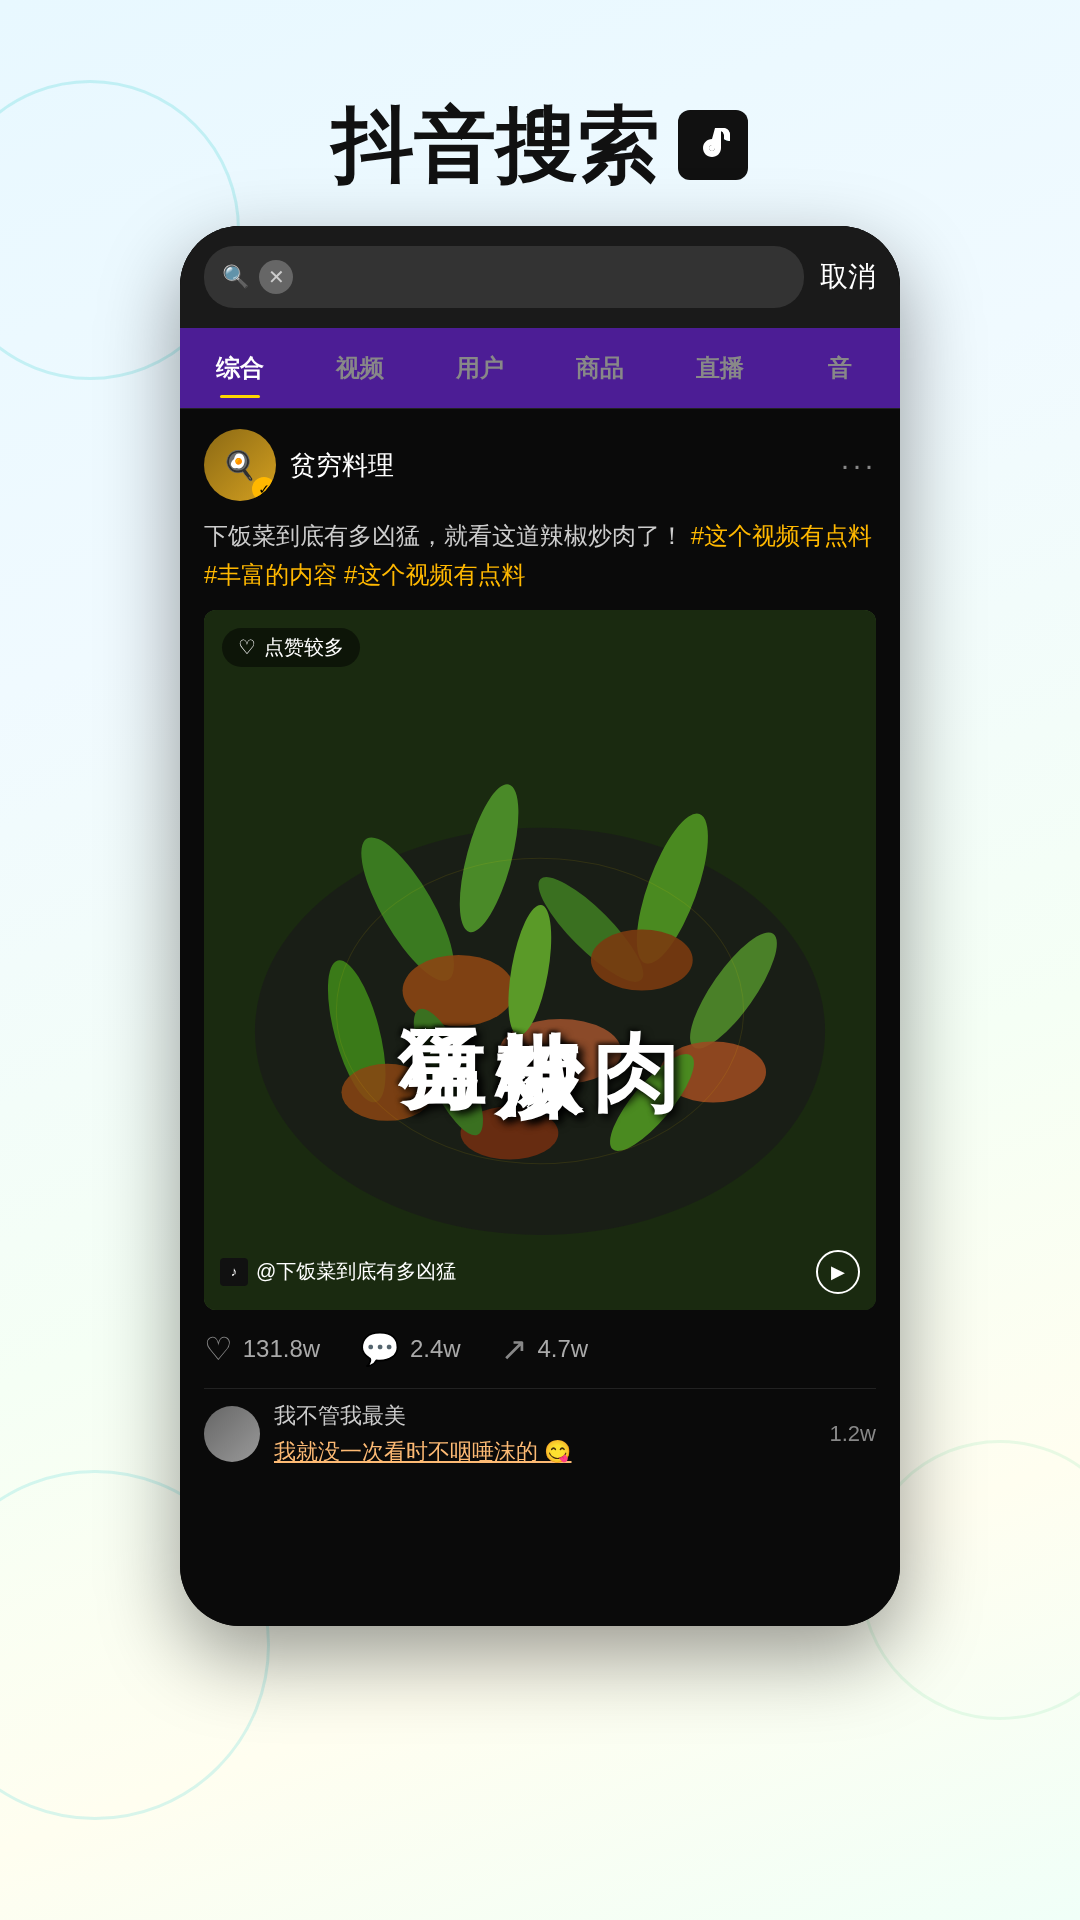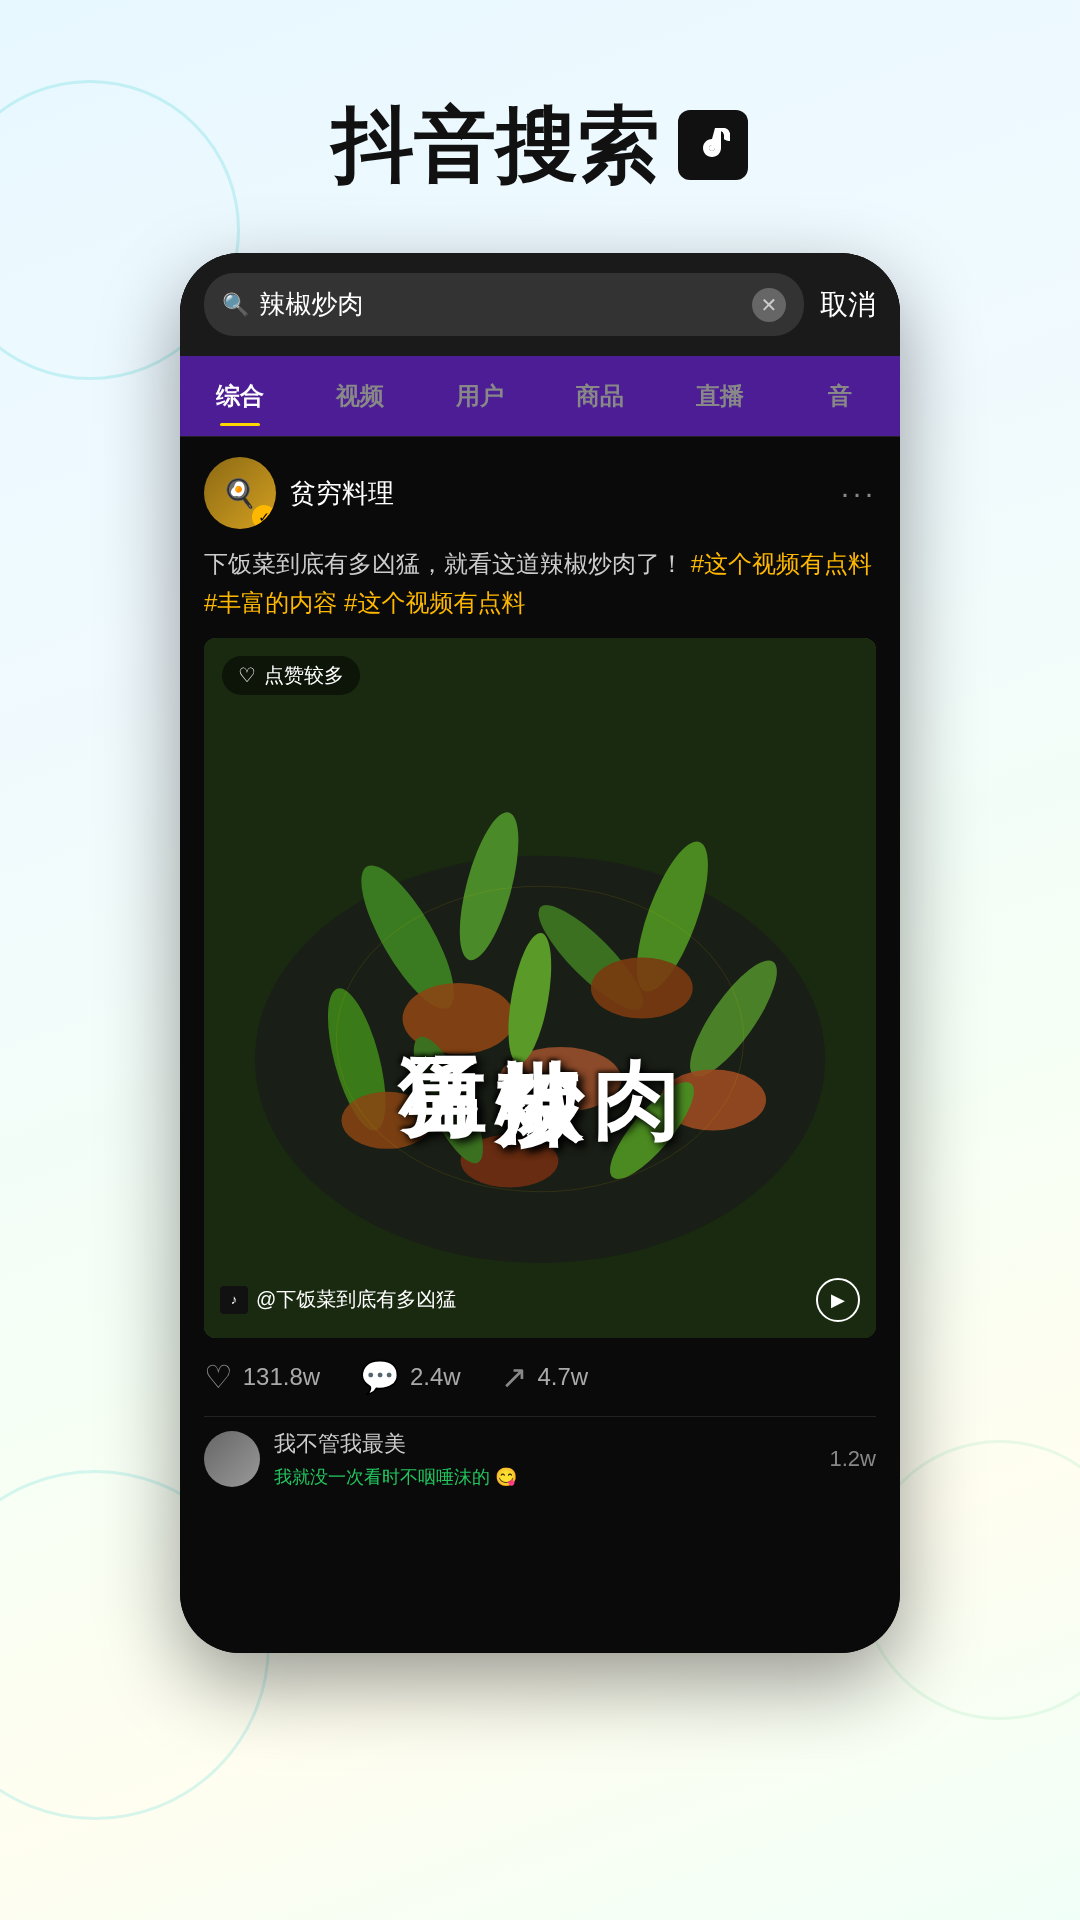--- a/index.html
+++ b/index.html
@@ -41,21 +41,21 @@
       width: 280px;
       height: 280px;
       border: 3px solid rgba(180, 240, 200, 0.3);
       border-radius: 50%;
     }
 
     
     .header-section {
       text-align: right;
       padding-top: 100px;
-      padding-bottom: 63px;
+      padding-bottom: 36px;
       position: relative;
       z-index: 2;
     }
 
     .main-title {
       font-size: 82px;
       font-weight: 900;
       color: #111;
       display: flex;
       align-items: center;
@@ -427,22 +427,23 @@
       flex: 1;
     }
 
     .comment-line-1 {
       color: #ccc;
       font-size: 22px;
       margin-bottom: 6px;
     }
 
     .comment-line-2 {
-      color: #22c55e;
-      font-size: 18px;
+      color: #fdba74;
+      font-size: 22px;
+      text-decoration: underline;
     }
 
     .comment-count-right {
       color: #888;
       font-size: 22px;
     }
   </style>
 </head>
 <body>
 
@@ -463,21 +464,20 @@
   </div>
 </div>
 
 <div class="phone-wrapper">
   <div class="phone-mockup">
     <div class="phone-content">
 
       <div class="search-bar-area">
         <div class="search-input-container">
           <span class="search-icon-inner">🔍</span>
-          <span class="search-text">辣椒炒肉</span>
           <div class="search-clear-btn">✕</div>
         </div>
         <div class="cancel-btn">取消</div>
       </div>
 
       <div class="tabs-row">
         <div class="tab-item active">
           <span>综合</span>
         </div>
         <div class="tab-item">

